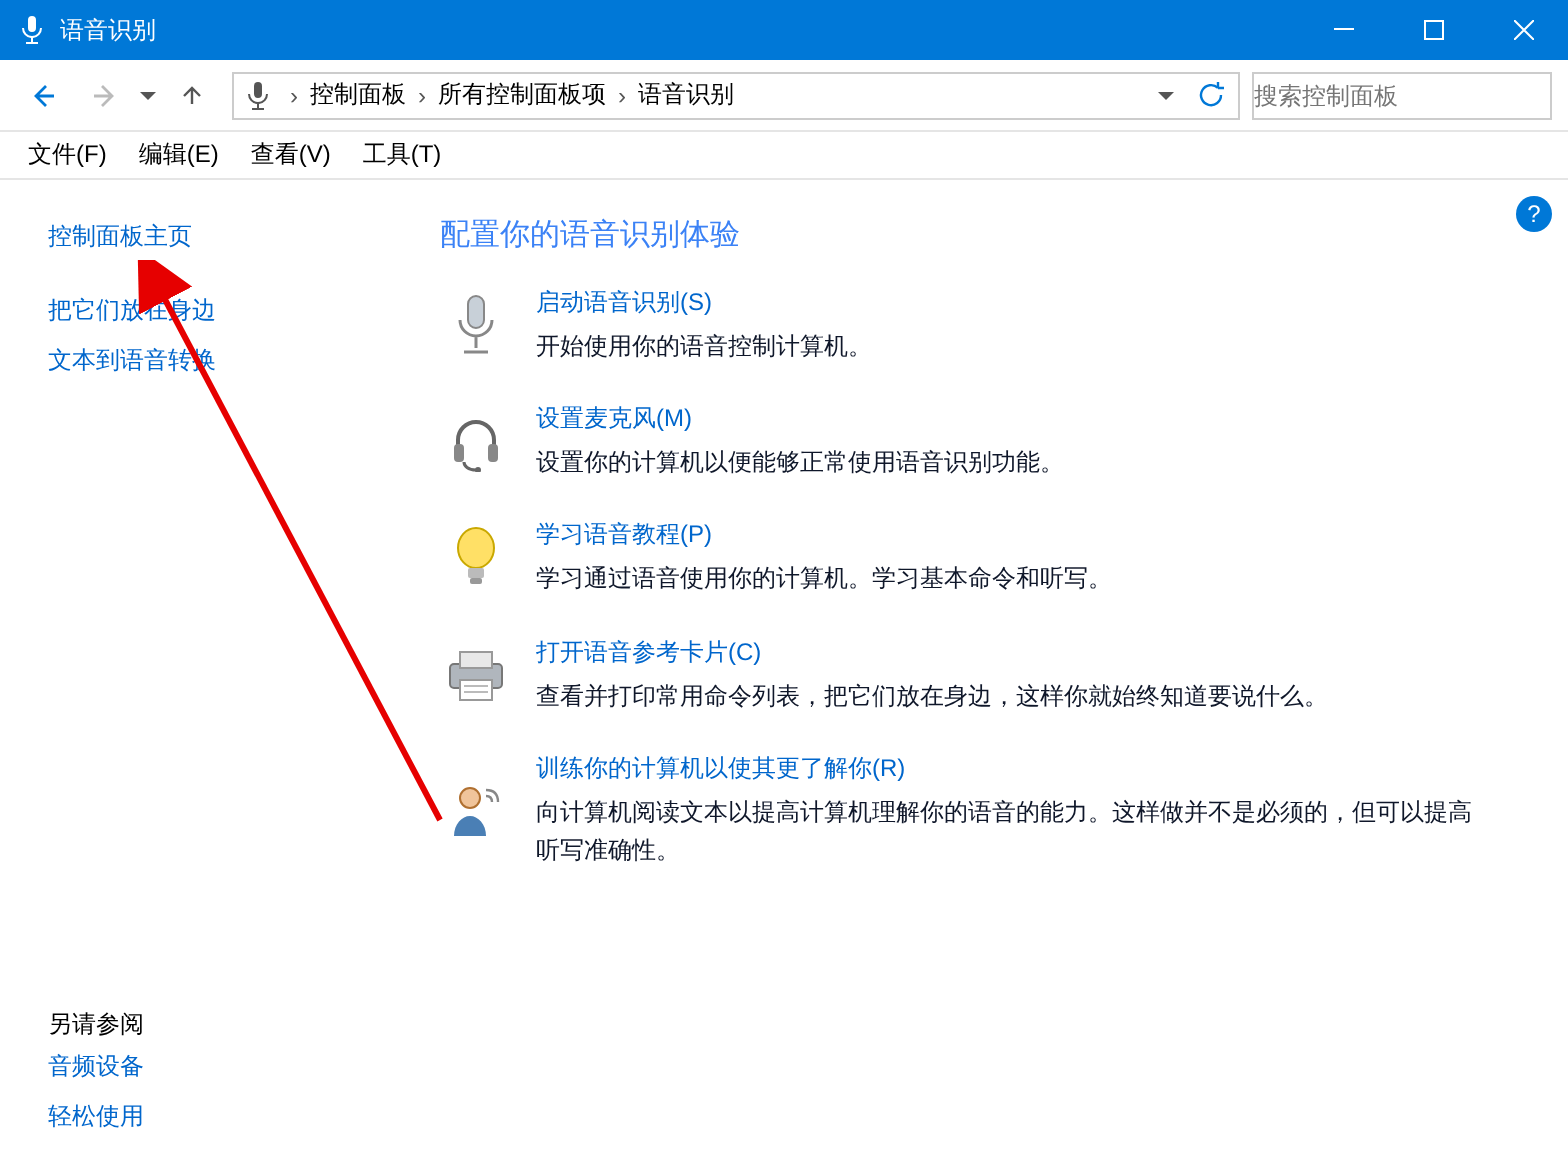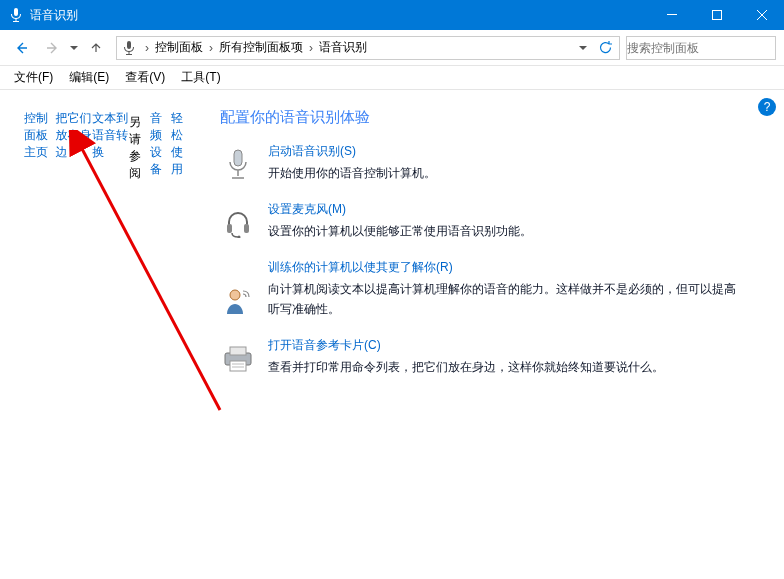--- a/index.html
+++ b/index.html
@@ -25,28 +25,28 @@
     .addr .addr-tail .tbtn { width: 20px; height: 20px; display: flex; align-items: center; justify-content: center; cursor: pointer; color: #555; }
     .searchbox { width: 150px; height: 24px; border: 1px solid #ccc; display: flex; align-items: center; padding: 0 0; }
     .searchbox input { border: none; outline: none; flex: 1; font-size: 12px; color: #888; background: transparent; }
 
     
     .menubar { height: 24px; display: flex; align-items: center; padding: 0 8px; gap: 4px; border-bottom: 1px solid #e5e5e5; }
     .menubar .menu-item { padding: 2px 6px; border-radius: 2px; cursor: pointer; }
 
     
     .body-area { display: flex; height: calc(579px - 30px - 36px - 24px); position: relative; }
-    .sidebar { width: 200px; border-right: none; padding: 16px 8px 8px 24px; display: flex; }
+    .sidebar { width: 200px; border-right: none; padding: 16px 8px 8px 24px; display: flex; flex-direction: column; }
     .sidebar a { color: #0066cc; text-decoration: none; display: block; padding: 4px 0; font-size: 12px; cursor: pointer; }
     .sidebar .spacer { flex: 1; }
     .sidebar .see-also-title { color: #000; margin-top: 8px; }
 
     .content { flex: 1; padding: 18px 40px 8px 20px; position: relative; overflow: hidden; }
     .content h2 { color: #3b82f6; font-size: 15px; font-weight: normal; margin-bottom: 16px; }
-    .option-row { display: flex; align-items: flex-end; margin-bottom: 18px; }
+    .option-row { display: flex; align-items: center; margin-bottom: 18px; }
     .option-icon { width: 36px; height: 36px; margin-right: 12px; flex-shrink: 0; display: flex; align-items: center; justify-content: center; }
     .option-body .link { color: #0066cc; text-decoration: none; font-size: 12px; cursor: pointer; }
     .option-body .desc { color: #0f172a; font-size: 12px; margin-top: 4px; line-height: 1.6; }
 
     .help-btn { position: absolute; top: 8px; right: 8px; width: 18px; height: 18px; border-radius: 50%; background: #0078d7; color: #fff; display: flex; align-items: center; justify-content: center; font-size: 12px; cursor: pointer; }
 
     
     .annotation { position: absolute; pointer-events: none; z-index: 50; }
   </style>
 </head>
@@ -178,48 +178,61 @@
             <path fill="none" stroke="#666" stroke-width="1.5" d="M9 25c0 2 2 4 6 4"></path>
             <circle cx="16" cy="29" r="1.5" fill="#666"></circle>
           </svg>
       </div>
       <div class="option-body">
         <a class="link">设置麦克风(M)</a>
         <div class="desc">设置你的计算机以便能够正常使用语音识别功能。</div>
       </div>
     </div>
 
-
-    <div class="option-row">
-      <div class="option-icon">
-        <svg width="30" height="30" viewBox="0 0 30 30">
-            <circle cx="12" cy="9" r="5" fill="#f0c49a" stroke="#b07030"></circle>
-            <path fill="#4a7fb5" d="M4 28c0-6 4-10 8-10s8 4 8 10z"></path>
-            <path fill="none" stroke="#888" stroke-width="1.2" d="M20 8c2 0 3 1 3 3M20 5c4 0 6 2 6 6"></path>
-          </svg>
-      </div>
-      <div class="option-body">
-        <a class="link">训练你的计算机以使其更了解你(R)</a>
-        <div class="desc">向计算机阅读文本以提高计算机理解你的语音的能力。这样做并不是必须的，但可以提高听写准确性。</div>
+    <div class="option-row">
+      <div class="option-icon">
+        <svg width="26" height="34" viewBox="0 0 26 34">
+            <ellipse cx="13" cy="12" rx="9" ry="10" fill="#ffe066" stroke="#c9a800"></ellipse>
+            <rect x="9" y="22" width="8" height="5" rx="1" fill="#bbb"></rect>
+            <rect x="10" y="27" width="6" height="3" rx="1" fill="#999"></rect>
+          </svg>
+      </div>
+      <div class="option-body">
+        <a class="link">学习语音教程(P)</a>
+        <div class="desc">学习通过语音使用你的计算机。学习基本命令和听写。</div>
       </div>
     </div>
 
     <div class="option-row">
       <div class="option-icon">
         <svg width="32" height="28" viewBox="0 0 32 28">
             <rect x="3" y="8" width="26" height="12" rx="2" fill="#b0b6bd" stroke="#777"></rect>
             <rect x="8" y="2" width="16" height="8" fill="#e8e8e8" stroke="#999"></rect>
             <rect x="8" y="16" width="16" height="10" fill="#fff" stroke="#999"></rect>
             <line x1="10" y1="19" x2="22" y2="19" stroke="#bbb"></line>
             <line x1="10" y1="22" x2="22" y2="22" stroke="#bbb"></line>
           </svg>
       </div>
       <div class="option-body">
         <a class="link">打开语音参考卡片(C)</a>
         <div class="desc">查看并打印常用命令列表，把它们放在身边，这样你就始终知道要说什么。</div>
+      </div>
+    </div>
+
+    <div class="option-row">
+      <div class="option-icon">
+        <svg width="30" height="30" viewBox="0 0 30 30">
+            <circle cx="12" cy="9" r="5" fill="#f0c49a" stroke="#b07030"></circle>
+            <path fill="#4a7fb5" d="M4 28c0-6 4-10 8-10s8 4 8 10z"></path>
+            <path fill="none" stroke="#888" stroke-width="1.2" d="M20 8c2 0 3 1 3 3M20 5c4 0 6 2 6 6"></path>
+          </svg>
+      </div>
+      <div class="option-body">
+        <a class="link">训练你的计算机以使其更了解你(R)</a>
+        <div class="desc">向计算机阅读文本以提高计算机理解你的语音的能力。这样做并不是必须的，但可以提高听写准确性。</div>
       </div>
     </div>
   </div>
 
   <svg class="annotation" style="left:60px; top:40px;" width="180" height="290">
     <defs>
       <marker id="ah" markerWidth="10" markerHeight="10" refX="2" refY="5" orient="auto">
         <path d="M0 0 L10 5 L0 10 z" fill="#e60000"></path>
       </marker>
     </defs>

